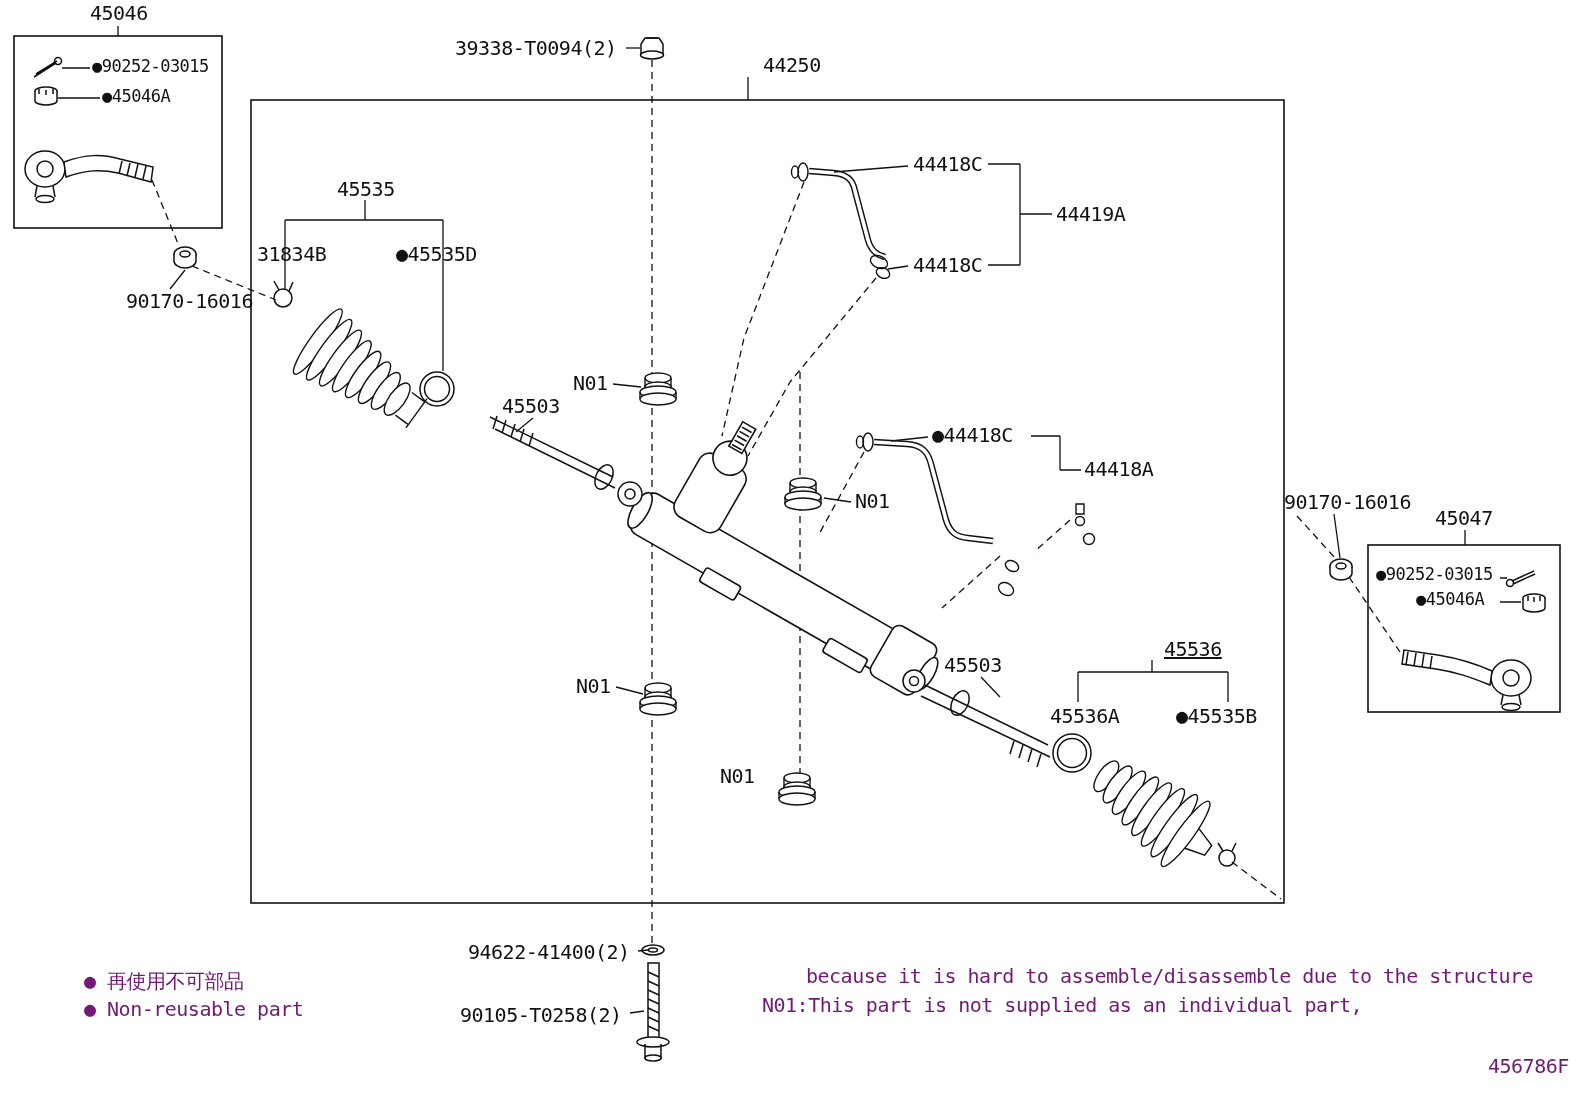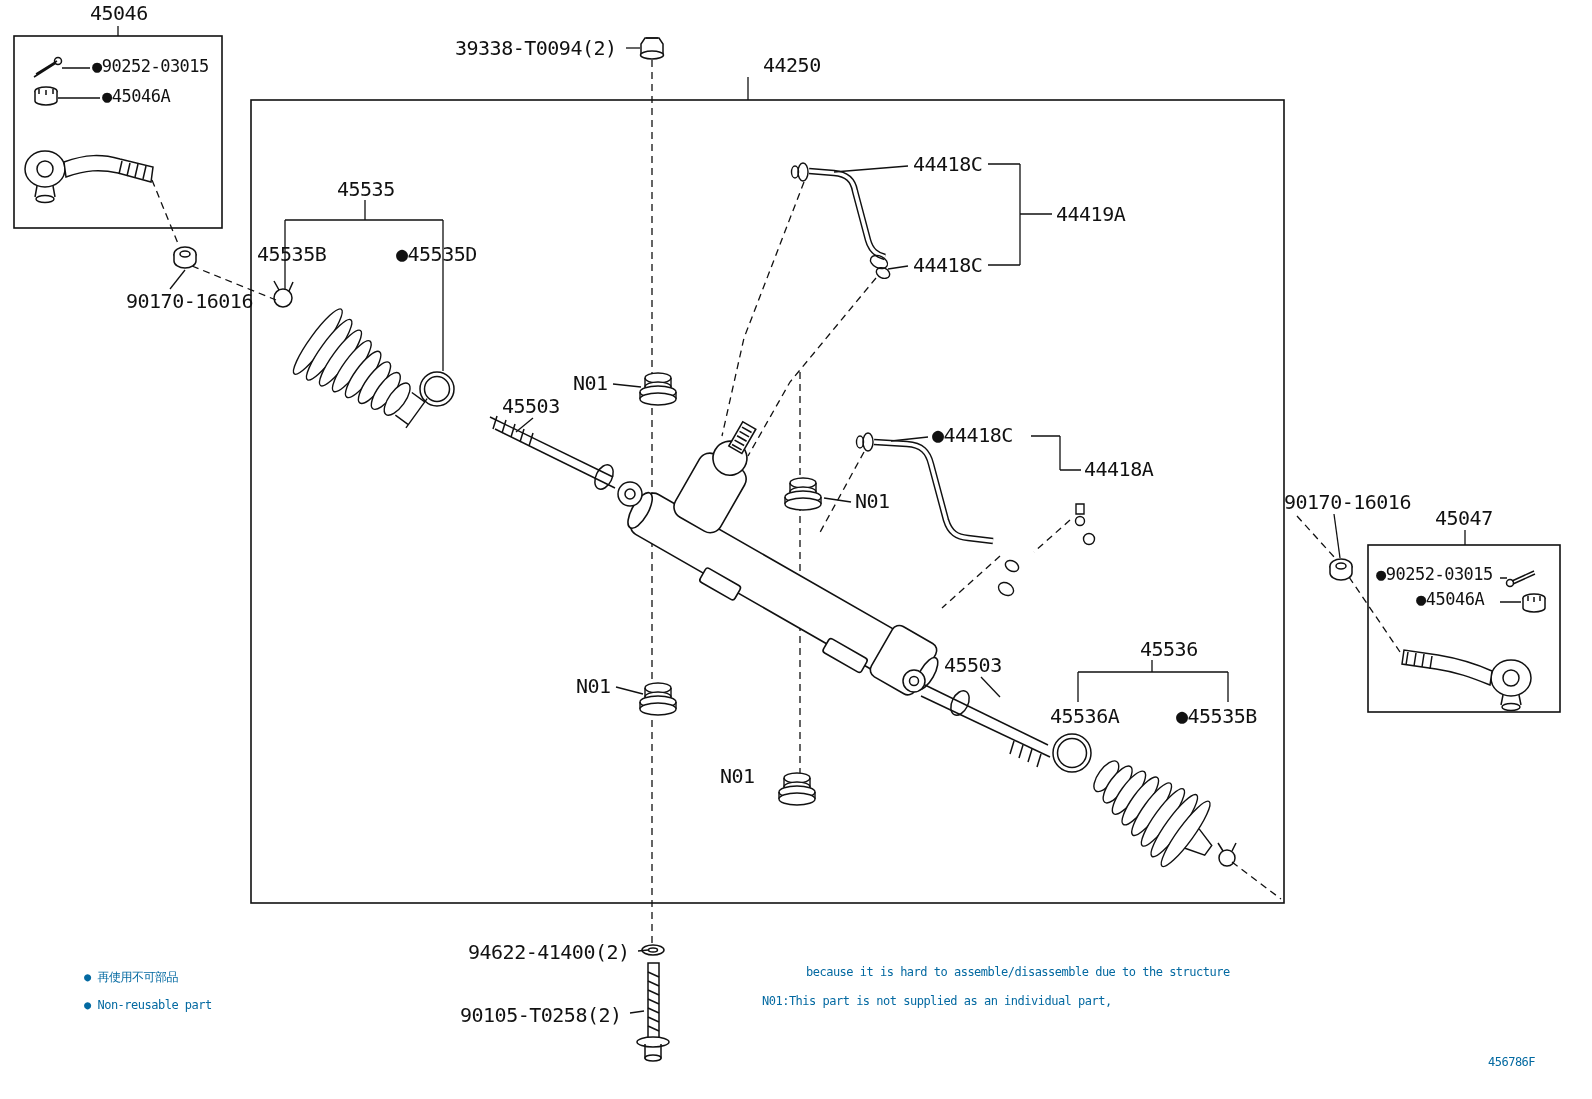--- a/index.html
+++ b/index.html
@@ -7,22 +7,22 @@
     position:relative;width:1592px;height:1099px;background:#ffffff;
     font-family:"DejaVu Sans Mono","Liberation Mono",monospace;color:#111;
     overflow:hidden;
   }
   #art{position:absolute;left:0;top:0;}
   .lbl{
     position:absolute;font-size:20px;line-height:1.05;white-space:pre;
     letter-spacing:-0.5px;color:#111;
   }
   .note{
-    position:absolute;font-size:12px;line-height:1.05;white-space:pre;
-    letter-spacing:-0.5px;color:#0369a1;
+    position:absolute;font-size:20px;line-height:1.05;white-space:pre;
+    letter-spacing:-0.5px;color:#701a75;
   }
 </style>
 </head>
 <body>
 
 <div id="stage">
 
   <svg id="art" width="1592" height="1099" viewBox="0 0 1592 1099">
 
     <g fill="none" stroke="#111" stroke-width="1.6">
@@ -259,39 +259,39 @@
       <path d="M1500,578 H1507 M1500,602 H1521"></path>
     </g>
   </svg>
 
   <div>
       <div class="lbl" style="left: 90px; top: 3px;">45046</div>
       <div class="lbl" style="left: 92px; top: 58px; font-size: 17px;">●90252-03015</div>
       <div class="lbl" style="left: 102px; top: 88px; font-size: 17px;">●45046A</div>
       <div class="lbl" style="left: 126px; top: 291px;">90170-16016</div>
       <div class="lbl" style="left: 337px; top: 179px;">45535</div>
-      <div class="lbl" style="left: 257px; top: 244px;">45535B</div>
+      <div class="lbl" style="left: 257px; top: 244px;">31834B</div>
       <div class="lbl" style="left: 396px; top: 244px;">●45535D</div>
       <div class="lbl" style="left: 455px; top: 38px;">39338-T0094(2)</div>
       <div class="lbl" style="left: 719px; top: 55px; margin-left: 44px;">44250</div>
       <div class="lbl" style="left: 913px; top: 154px;">44418C</div>
       <div class="lbl" style="left: 1056px; top: 204px;">44419A</div>
       <div class="lbl" style="left: 913px; top: 255px;">44418C</div>
       <div class="lbl" style="left: 573px; top: 373px;">N01</div>
       <div class="lbl" style="left: 502px; top: 396px;">45503</div>
       <div class="lbl" style="left: 932px; top: 425px;">●44418C</div>
       <div class="lbl" style="left: 1084px; top: 459px;">44418A</div>
       <div class="lbl" style="left: 855px; top: 491px;">N01</div>
       <div class="lbl" style="left: 1284px; top: 492px;">90170-16016</div>
       <div class="lbl" style="left: 1435px; top: 508px;">45047</div>
       <div class="lbl" style="left: 1376px; top: 566px; font-size: 17px;">●90252-03015</div>
       <div class="lbl" style="left: 1416px; top: 591px; font-size: 17px;">●45046A</div>
       <div class="lbl" style="left: 576px; top: 676px;">N01</div>
       <div class="lbl" style="left: 944px; top: 655px;">45503</div>
-      <div class="lbl" style="left: 1140px; top: 639px;">45536</div>
+      <div class="lbl" style="left: 1164px; top: 639px; text-decoration: underline;">45536</div>
       <div class="lbl" style="left: 1050px; top: 706px;">45536A</div>
       <div class="lbl" style="left: 1176px; top: 706px;">●45535B</div>
       <div class="lbl" style="left: 720px; top: 766px;">N01</div>
       <div class="lbl" style="left: 468px; top: 942px; text-align: right;">94622-41400(2)</div>
       <div class="lbl" style="left: 460px; top: 1005px;">90105-T0258(2)</div>
     </div>
 
   <div class="note" style="left:84px;top:971px">● 再使用不可部品</div>
   <div class="note" style="left:84px;top:999px">● Non-reusable part</div>
 

